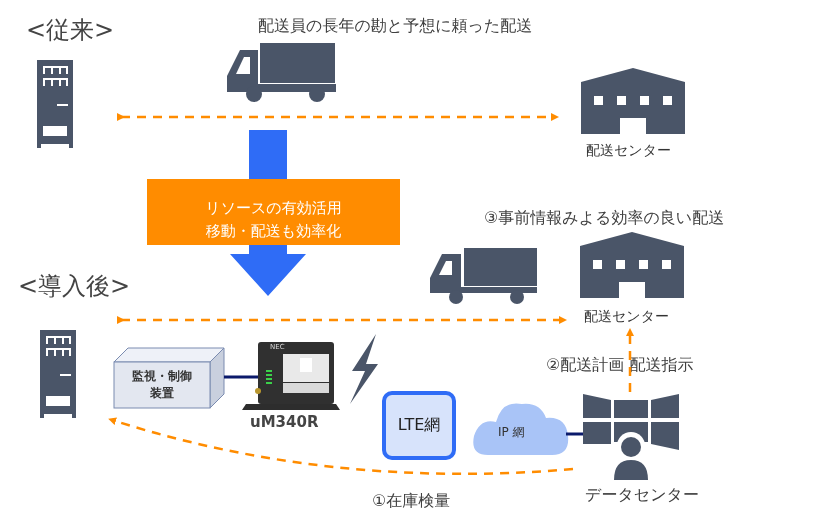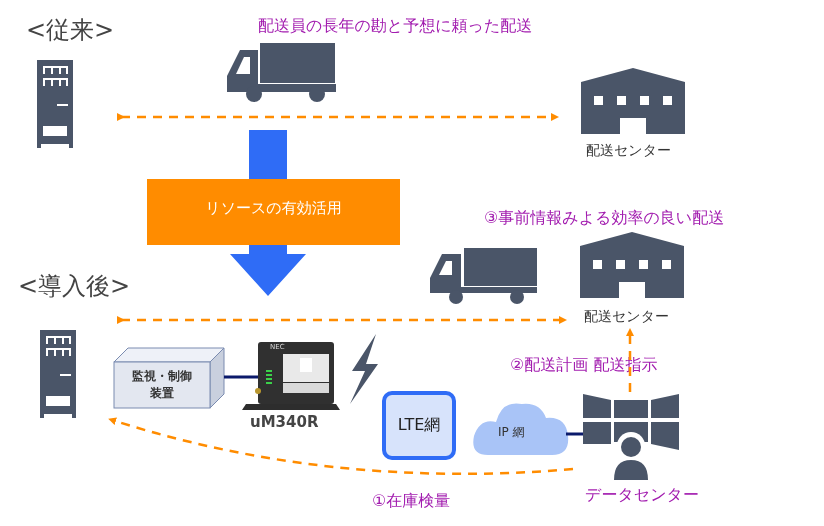--- a/index.html
+++ b/index.html
@@ -1,21 +1,21 @@
 <!DOCTYPE html>
 <html><head>
 <meta charset="utf-8">
 <style>
   html, body { margin: 0; padding: 0; background: #ffffff; }
   body { width: 824px; height: 526px; position: relative; overflow: hidden;
          font-family: "DejaVu Sans", "Liberation Sans", sans-serif; color: #333; }
   .abs { position: absolute; }
   .txt { white-space: nowrap; }
   .lbl-section { font-size: 24px; color: #444; }
-  .lbl-main { font-size: 16px; color: #a21caf; }
+  .lbl-main { font-size: 16px; color: #404040; }
   .lbl-small { font-size: 14px; color: #333; }
   svg.overlay { position: absolute; left: 0; top: 0; }
   .banner { background: #ff8c00; color: #fff; font-size: 15px; text-align: center;
             line-height: 23px; padding-top: 18px; }
   .monitor-box-text { font-size: 12px; font-weight: bold; color: #333; text-align: center; line-height: 17px; }
   .lte-box { border: 4px solid #2f6cf6; border-radius: 10px; background: #d7e3fb;
              box-sizing: border-box; display: flex; align-items: center; justify-content: center;
              font-size: 16px; color: #222; }
   .ip-text { font-size: 12px; color: #333; }
   .model-text { font-size: 15px; font-weight: bold; color: #444; }
@@ -23,21 +23,21 @@
 </head>
 <body>
 
 <div class="abs txt lbl-section" style="left:26px; top:14px;">&lt;従来&gt;</div>
 <div class="abs txt lbl-main" style="left:258px; top:16px;">配送員の長年の勘と予想に頼った配送</div>
 <div class="abs txt lbl-small" style="left:586px; top:142px;">配送センター</div>
 
 <div class="abs txt lbl-section" style="left:18px; top:270px;">&lt;導入後&gt;</div>
 <div class="abs txt lbl-main" style="left:484px; top:208px;">③事前情報みよる効率の良い配送</div>
 <div class="abs txt lbl-small" style="left:584px; top:308px;">配送センター</div>
-<div class="abs txt lbl-main" style="left:510px; top:355px;">②配送計画 配送指示</div>
+<div class="abs txt lbl-main" style="left:546px; top:355px;">②配送計画 配送指示</div>
 <div class="abs txt lbl-main" style="left:585px; top:485px;">データセンター</div>
 <div class="abs txt lbl-main" style="left:372px; top:491px;">①在庫検量</div>
 
 <svg class="overlay" width="824" height="526" viewBox="0 0 824 526">
   <defs>
     <marker id="arrowOrange" markerWidth="8" markerHeight="8" refX="4" refY="4" orient="auto" markerUnits="userSpaceOnUse">
       <path d="M0,0 L8,4 L0,8 Z" fill="#ff8c00"></path>
     </marker>
   </defs>
 
@@ -156,20 +156,21 @@
     <rect x="614" y="422" width="34" height="20"></rect>
     <path d="M651,422 L679,422 L679,450 L651,444 Z"></path>
     <circle cx="631" cy="446" r="14" fill="#fff"></circle>
     <circle cx="631" cy="447" r="10"></circle>
     <path d="M614,480 Q614,460 631,460 Q648,460 648,480 Z"></path>
   </g>
 </svg>
 
 <div class="abs banner" style="left:147px; top:179px; width:253px; height:48px;">
   <div>リソースの有効活用</div>
+  <div>移動・配送も効率化</div>
 </div>
 
 <div class="abs monitor-box-text" style="left:114px; top:368px; width:96px;">
   <div>監視・制御</div>
   <div>装置</div>
 </div>
 
 <div class="abs txt" style="left:270px; top:343px; font-size:7px; color:#ddd;">NEC</div>
 <div class="abs txt model-text" style="left:250px; top:413px;">uM340R</div>
 

